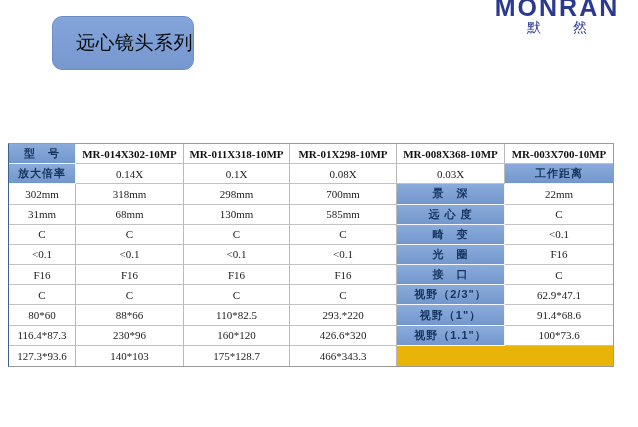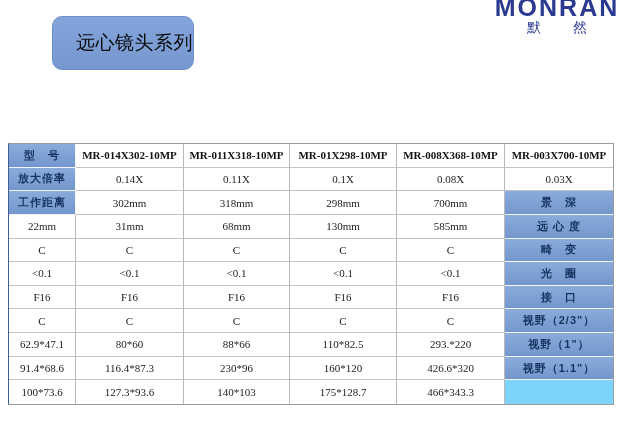--- a/index.html
+++ b/index.html
@@ -29,27 +29,27 @@
     transform: scaleY(1.05); transform-origin: top;
   }
   .logo .brand-cn {
     margin-top: 1px; font-size: 14px; font-weight: 400;
     letter-spacing: 14px; padding-left: 14px; white-space: nowrap;
   }
 
   
   .spec-table {
     position: absolute; left: 8px; top: 143px;
-    width: 606px; height: 262px;
+    width: 606px; height: 224px;
     display: grid;
     grid-template-columns: 67px 108px 106px 107px 108px 108px;
     grid-template-rows: repeat(11, 1fr);
     border: 1px solid #9b9b9b;
     border-left: 1px solid #3e5f96;
-    background: #7dd3fc;
+    background: #eab308;
     font-size: 11px;
   }
   .spec-table > div {
     display: flex; align-items: center; justify-content: center;
     overflow: hidden; white-space: nowrap;
   }
   .val {
     background: #ffffff; color: #1c1c1c;
     border-right: 1px solid #b9b9b9;
     border-bottom: 1px solid #c2c2c2;
@@ -78,21 +78,20 @@
 
 <div class="spec-table" id="spec-table">
     <div class="lbl">型　号</div>
     <div class="val head">MR-014X302-10MP</div>
     <div class="val head">MR-011X318-10MP</div>
     <div class="val head">MR-01X298-10MP</div>
     <div class="val head">MR-008X368-10MP</div>
     <div class="val head">MR-003X700-10MP</div>
     <div class="lbl">放大倍率</div>
     <div class="val">0.14X</div>
-    <div class="val">0.11X</div>
     <div class="val">0.1X</div>
     <div class="val">0.08X</div>
     <div class="val">0.03X</div>
     <div class="lbl">工作距离</div>
     <div class="val">302mm</div>
     <div class="val">318mm</div>
     <div class="val">298mm</div>
     <div class="val">700mm</div>
     <div class="lbl">景　深</div>
     <div class="val">22mm</div>

